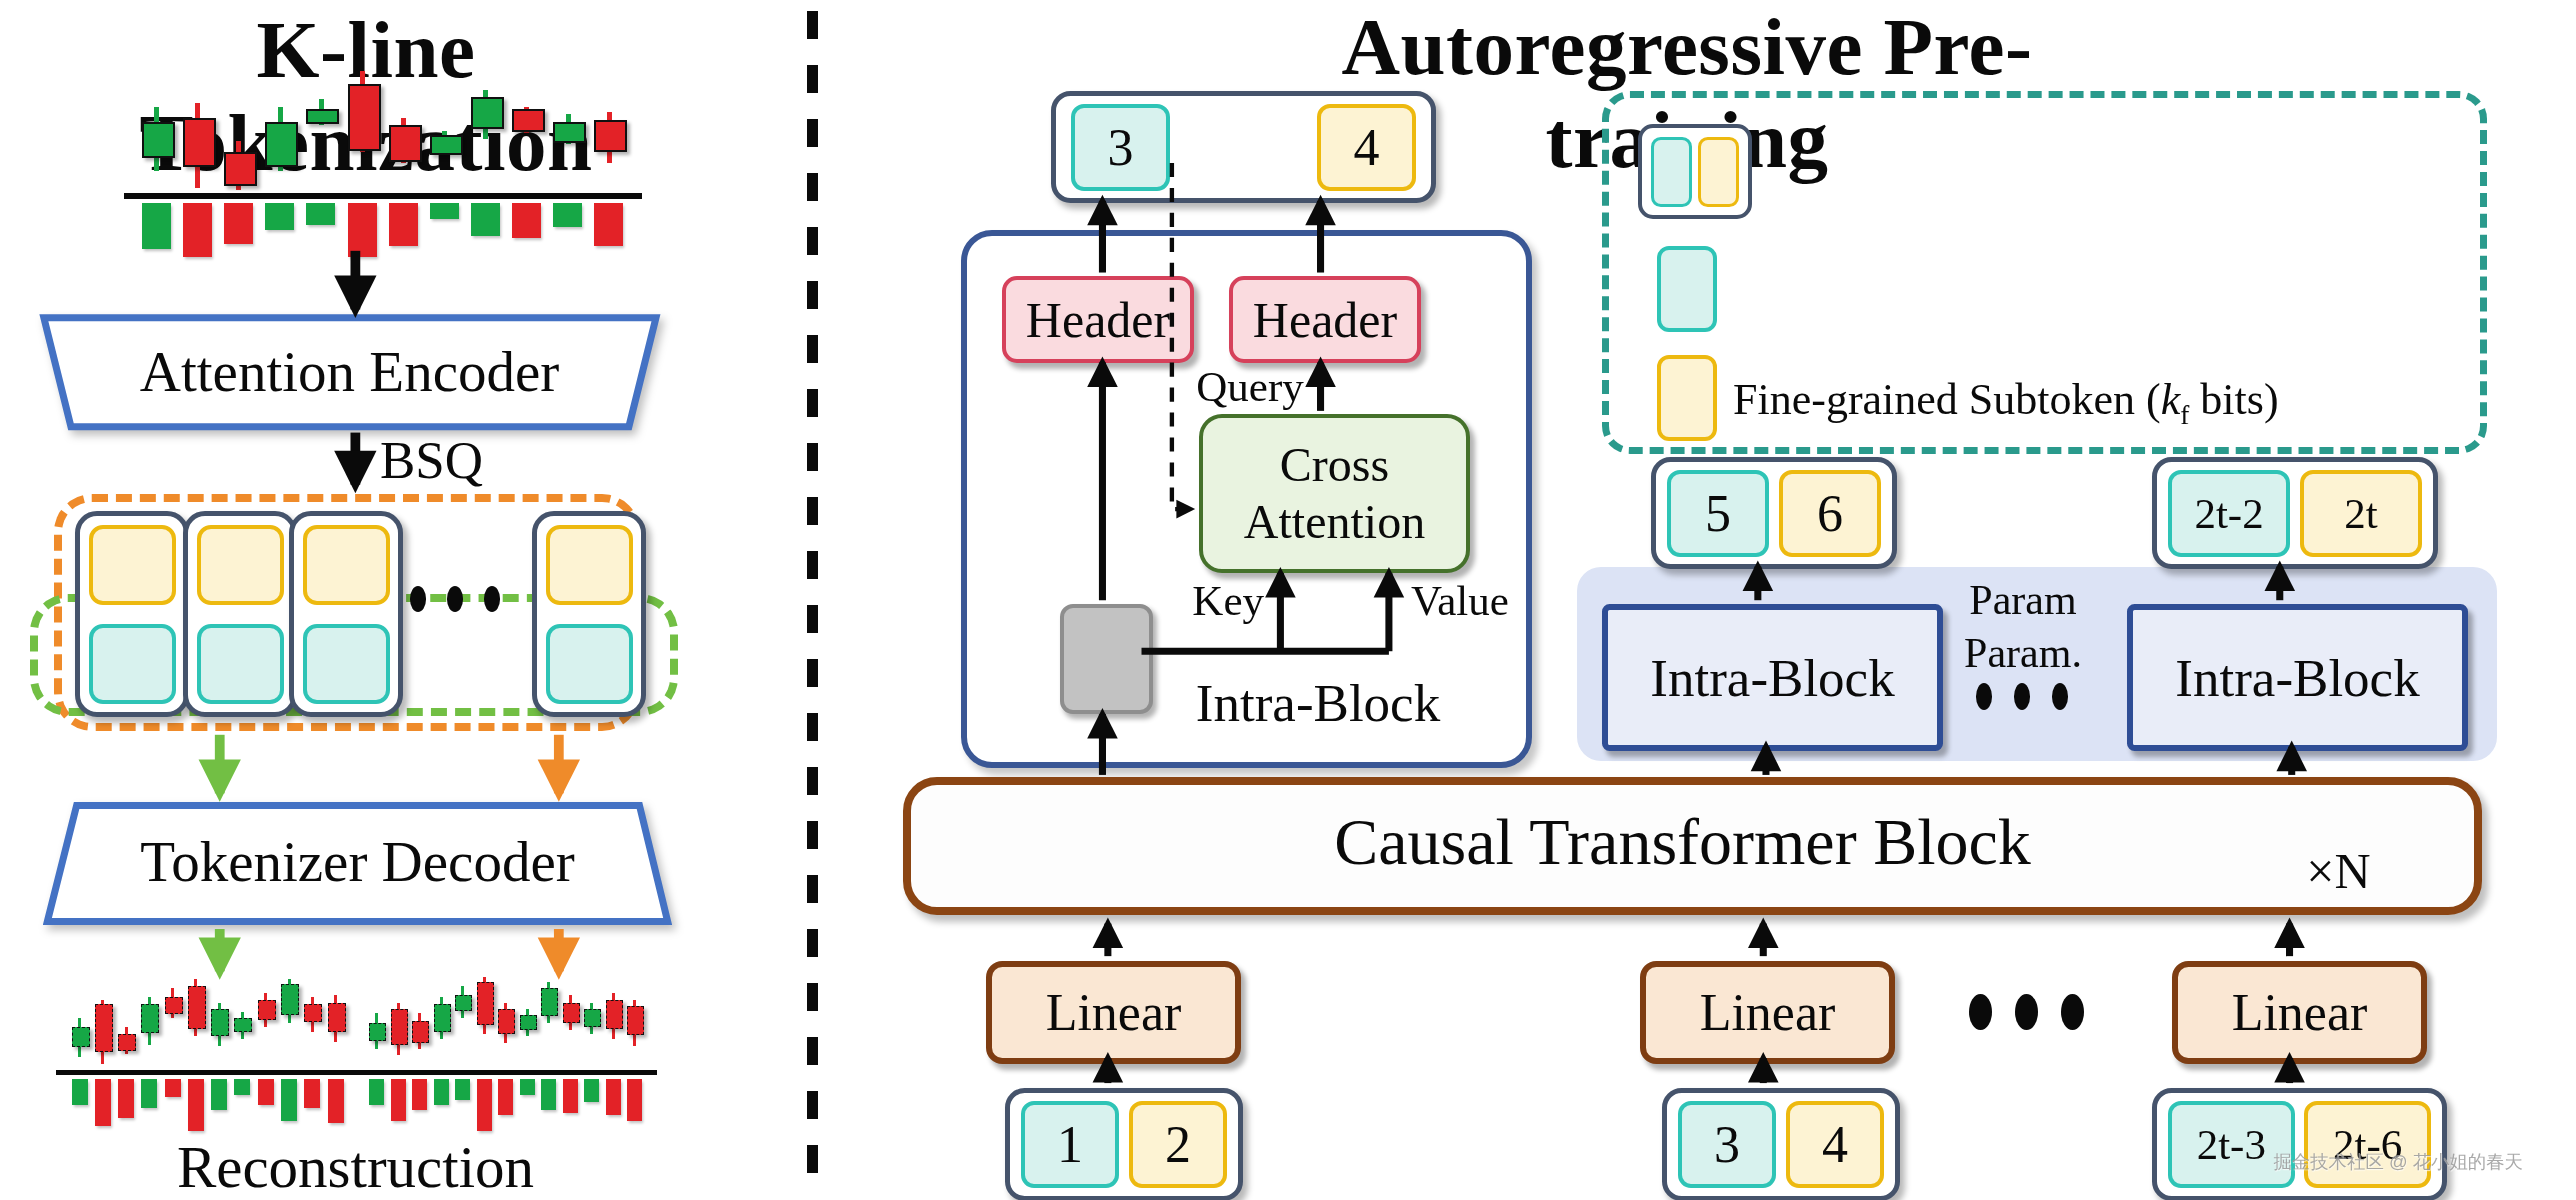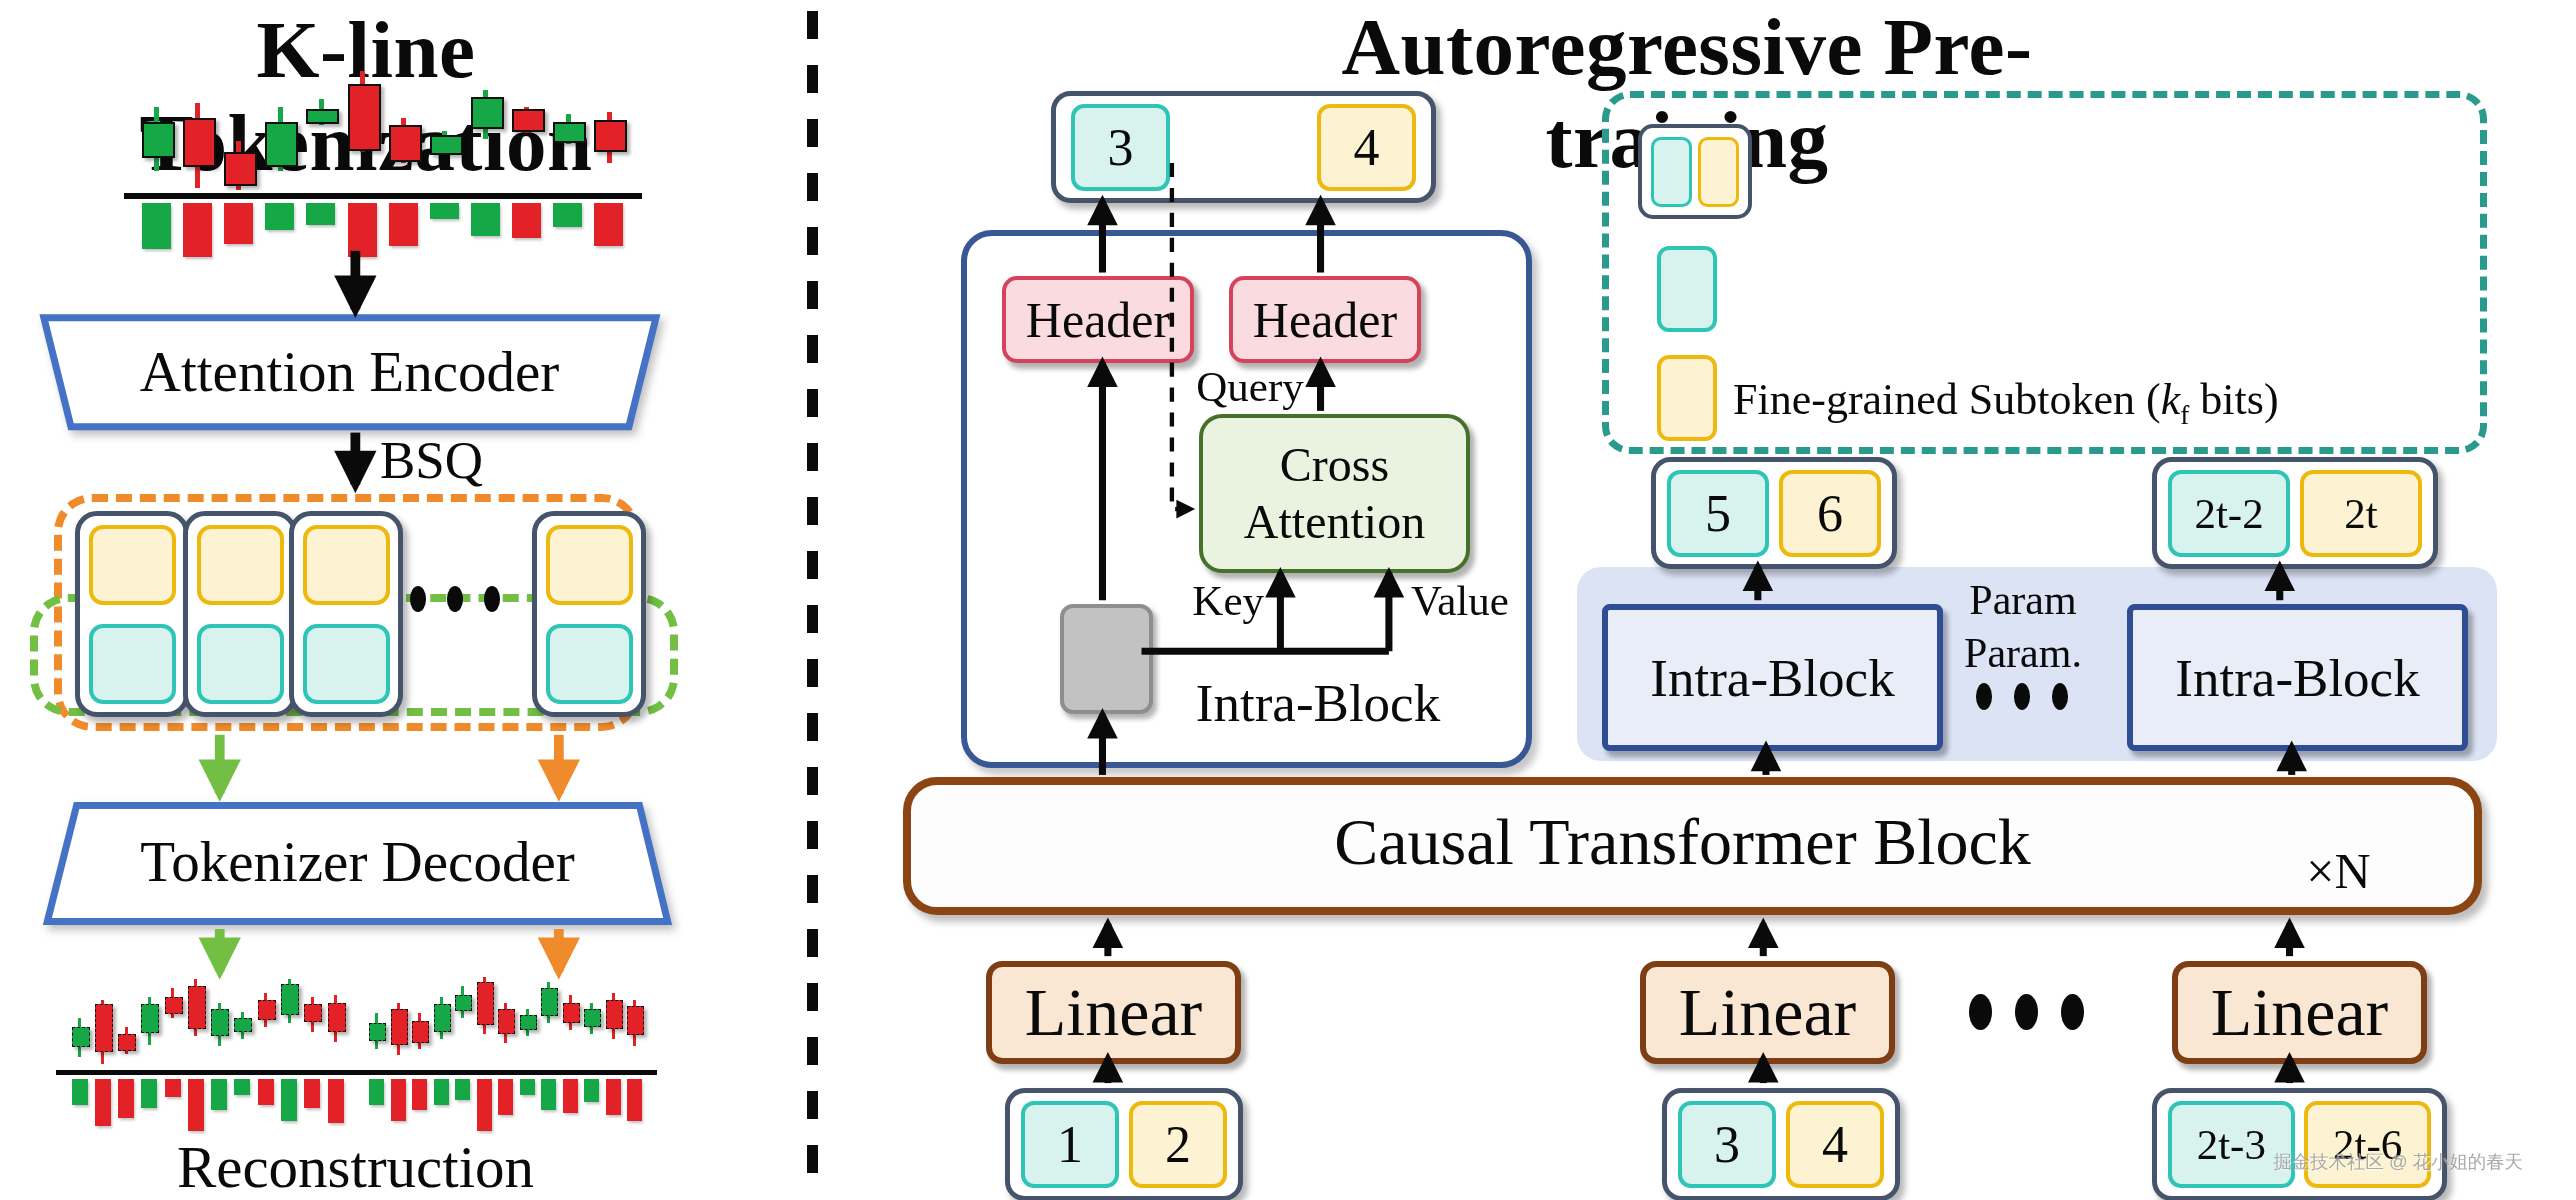--- a/index.html
+++ b/index.html
@@ -40,21 +40,21 @@
   .intracontainer{position:absolute;background:#fff;border:6.5px solid #3A5795;border-radius:31px;
        box-shadow:5.4px 6.5px 7.6px rgba(0,0,0,.22);z-index:2;}
   .band{position:absolute;background:#DCE3F5;border-radius:24px;z-index:1;}
   .intrablock{position:absolute;background:#E9EDF8;border:6px solid #2E4D95;border-radius:7.6px;
        box-shadow:4.9px 6px 5.4px rgba(0,0,0,.3);display:flex;align-items:center;justify-content:center;
        font-size:53px;z-index:3;}
   .causal{position:absolute;background:#fdfdfd;border:8.7px solid #8B4513;border-radius:34px;
        box-shadow:5.4px 6.5px 7.6px rgba(0,0,0,.25);z-index:2;}
   .linear{position:absolute;background:#FAE7D3;border:6px solid #7E3D12;border-radius:16.3px;
        box-shadow:4.3px 5.4px 5.4px rgba(0,0,0,.3);display:flex;align-items:center;justify-content:center;
-       font-size:68px;z-index:3;font-family:Liberation Serif, serif;}
+       font-size:52px;z-index:3;font-family:Liberation Serif, serif;}
   .kline{position:absolute;z-index:3;}
   .kline div{position:absolute;}
   .legend-swatch{position:absolute;background:#fff;border:4.9px solid #45536B;border-radius:15px;
        display:flex;align-items:center;justify-content:center;gap:6.5px;}
   .sw{border-radius:9.8px;}
   .legend-lbl{position:absolute;font-size:44px;white-space:nowrap;}
   .legend-lbl i{font-style:italic;}
   .legend-lbl sub{font-size:0.62em;}
   .divider{position:absolute;left:807px;top:11px;width:11px;height:1180px;z-index:2;
        background:repeating-linear-gradient(180deg,#0a0a0a 0 28px,transparent 28px 54px);}

